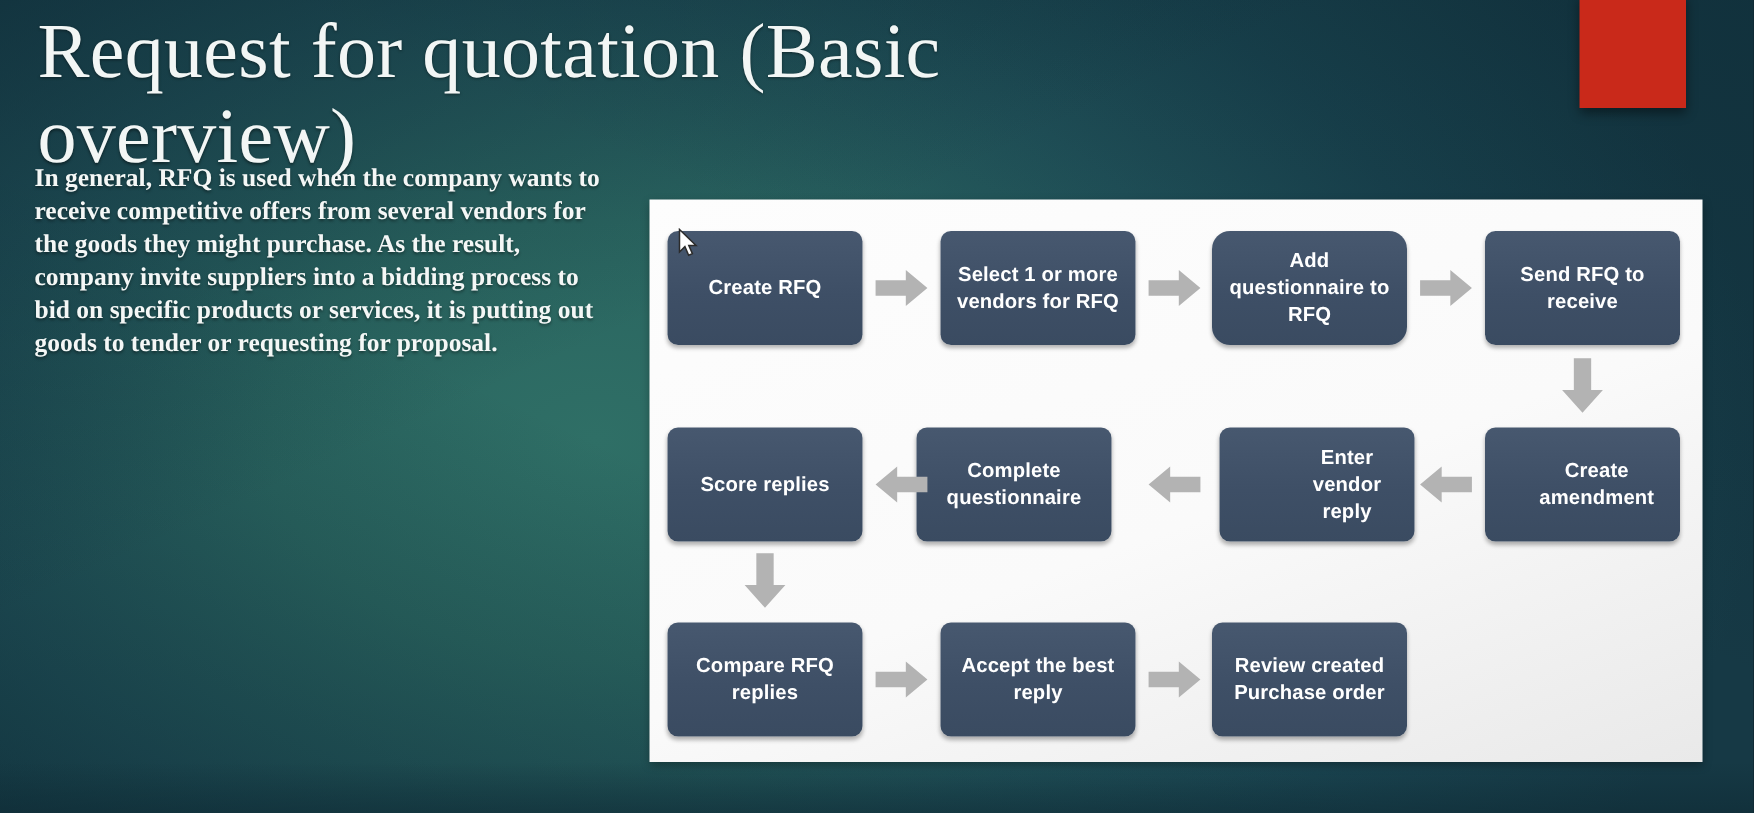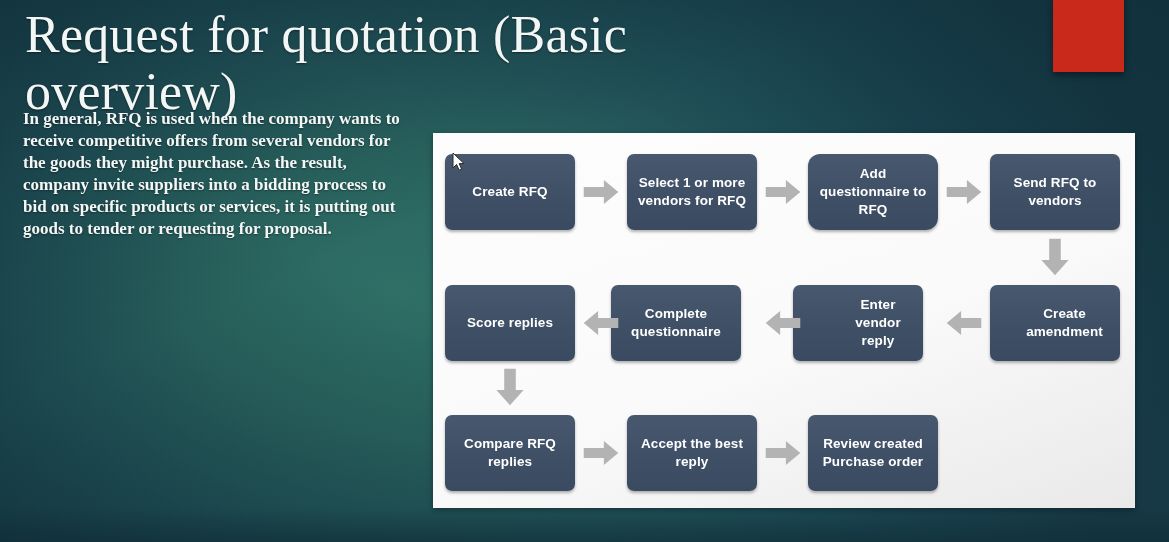--- a/index.html
+++ b/index.html
@@ -136,24 +136,24 @@
   <div class="accent-block"></div>
 
   <div class="slide-title">Request for quotation (Basic overview)</div>
 
   <div class="body-text">In general, RFQ is used when the company wants to receive competitive offers from several vendors for the goods they might purchase. As the result, company invite suppliers into a bidding process to bid on specific products or services, it is putting out goods to tender or requesting for proposal.</div>
 
   <div class="diagram-panel" id="diagram-panel">
       <div class="flow-box" style="left: 12px; top: 21px; width: 130px; height: 76px; background: linear-gradient(rgb(71, 88, 111) 0%, rgb(62, 79, 102) 55%, rgb(58, 75, 97) 100%);">Create RFQ</div>
       <div class="flow-box" style="left: 194px; top: 21px; width: 130px; height: 76px; background: linear-gradient(rgb(71, 88, 111) 0%, rgb(62, 79, 102) 55%, rgb(58, 75, 97) 100%);">Select 1 or more vendors for RFQ</div>
       <div class="flow-box" style="left: 375px; top: 21px; width: 130px; height: 76px; background: linear-gradient(rgb(71, 88, 111) 0%, rgb(62, 79, 102) 55%, rgb(58, 75, 97) 100%); border-radius: 12px;">Add questionnaire to RFQ</div>
-      <div class="flow-box" style="left: 557px; top: 21px; width: 130px; height: 76px; background: linear-gradient(rgb(71, 88, 111) 0%, rgb(62, 79, 102) 55%, rgb(58, 75, 97) 100%);">Send RFQ to vendors</div>
+      <div class="flow-box" style="left: 557px; top: 21px; width: 130px; height: 76px; background: linear-gradient(rgb(71, 88, 111) 0%, rgb(62, 79, 102) 55%, rgb(58, 75, 97) 100%);">Send RFQ to receive</div>
       <div class="flow-box" style="left: 12px; top: 152px; width: 130px; height: 76px; background: linear-gradient(rgb(71, 88, 111) 0%, rgb(62, 79, 102) 55%, rgb(58, 75, 97) 100%);">Score replies</div>
       <div class="flow-box" style="left: 178px; top: 152px; width: 130px; height: 76px; background: linear-gradient(rgb(71, 88, 111) 0%, rgb(62, 79, 102) 55%, rgb(58, 75, 97) 100%);">Complete questionnaire</div>
-      <div class="flow-box" style="left: 360px; top: 152px; width: 130px; height: 76px; background: linear-gradient(rgb(71, 88, 111) 0%, rgb(62, 79, 102) 55%, rgb(58, 75, 97) 100%); padding-left: 48px;">Enter vendor reply</div>
+      <div class="flow-box" style="left: 380px; top: 152px; width: 130px; height: 76px; background: linear-gradient(rgb(71, 88, 111) 0%, rgb(62, 79, 102) 55%, rgb(58, 75, 97) 100%); padding-left: 48px;">Enter vendor reply</div>
       <div class="flow-box" style="left: 557px; top: 152px; width: 130px; height: 76px; background: linear-gradient(rgb(71, 88, 111) 0%, rgb(62, 79, 102) 55%, rgb(58, 75, 97) 100%); padding-left: 27px;">Create amendment</div>
       <div class="flow-box" style="left: 194px; top: 282px; width: 130px; height: 76px; background: linear-gradient(rgb(71, 88, 111) 0%, rgb(62, 79, 102) 55%, rgb(58, 75, 97) 100%);">Accept the best reply</div>
       <div class="flow-box" style="left: 12px; top: 282px; width: 130px; height: 76px; background: linear-gradient(rgb(71, 88, 111) 0%, rgb(62, 79, 102) 55%, rgb(58, 75, 97) 100%);">Compare RFQ replies</div>
       <div class="flow-box" style="left: 375px; top: 282px; width: 130px; height: 76px; background: linear-gradient(rgb(71, 88, 111) 0%, rgb(62, 79, 102) 55%, rgb(58, 75, 97) 100%);">Review created Purchase order</div>
       <div class="arrow" style="left: 150px; top: 44px; width: 36px; height: 30px;">
         <svg width="36" height="30" viewBox="0 0 100 100" preserveAspectRatio="none">
           <path d="M2,33 L58,33 L58,10 L98,50 L58,90 L58,67 L2,67 Z" fill="#b3b3b3"></path>
         </svg>
       </div>
       <div class="arrow" style="left: 332px; top: 44px; width: 36px; height: 30px;">

